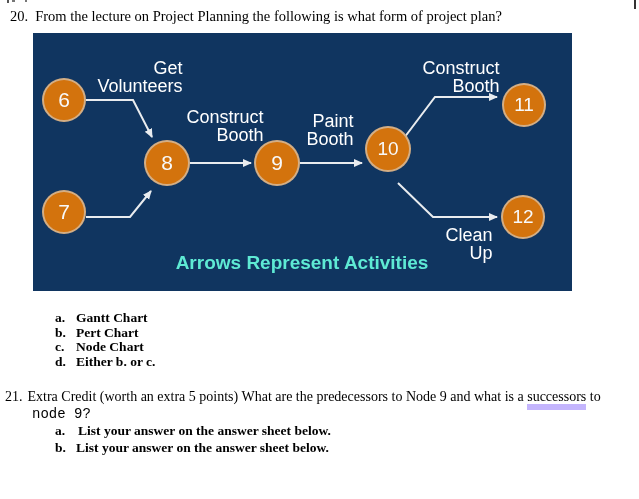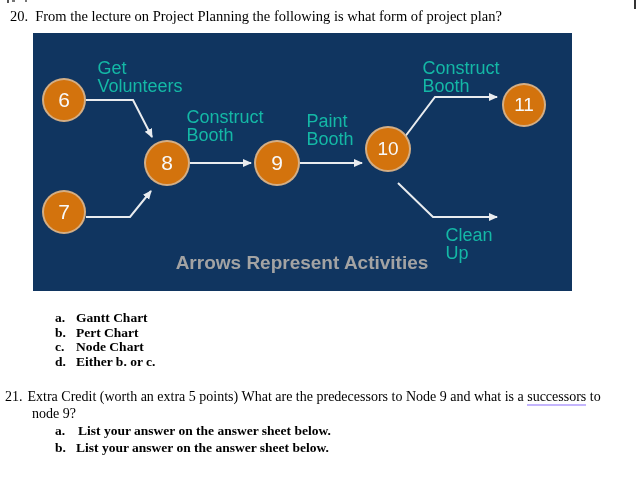--- a/index.html
+++ b/index.html
@@ -8,46 +8,46 @@
     background:#ffffff;color:#000;
     font-family:"Liberation Serif", serif;
   }
   
   .qline{position:absolute;white-space:nowrap;font-size:14.5px;line-height:18px;}
   .qnum{display:inline-block;margin-right:7px;}
   .opt-list{position:absolute;font-size:13.5px;font-weight:bold;}
   .opt-row{height:14.6px;line-height:14.6px;white-space:nowrap;}
   .opt-letter{display:inline-block;width:21px;}
   .opt-letter.wide{width:23px;}
-  .underlined{border-bottom:2px solid #c4b5fd;padding-bottom:0px;}
+  .underlined{border-bottom:6px solid #c4b5fd;padding-bottom:0px;}
   .artifact{position:absolute;background:#555;}
   
   .slide{
     position:absolute;left:33px;top:33px;width:539px;height:258px;
     background:#103560;
   }
   .arrows{position:absolute;left:0;top:0;}
   .node{
     position:absolute;border-radius:50%;
     background:#d3730d;border:2px solid rgba(214,222,232,0.55);
     box-sizing:border-box;
     color:#f8f9fa;font-family:"Liberation Sans",sans-serif;
     display:flex;align-items:center;justify-content:center;
   }
   .node.sm{width:44px;height:44px;font-size:21px;}
   .node.lg{width:46px;height:46px;font-size:21px;}
   .node.two-digit{font-size:19px;}
   .activity{
     position:absolute;transform:translateX(-50%);
-    color:#14b8a6;font-family:"Liberation Sans",sans-serif;
-    font-size:18px;line-height:18px;text-align:left;white-space:nowrap;
+    color:#ffffff;font-family:"Liberation Sans",sans-serif;
+    font-size:18px;line-height:18px;text-align:right;white-space:nowrap;
   }
   .caption{
     position:absolute;transform:translateX(-50%);
-    color:#a3a3a3;font-family:"Liberation Sans",sans-serif;
+    color:#5eead4;font-family:"Liberation Sans",sans-serif;
     font-size:19px;font-weight:bold;white-space:nowrap;
   }
 </style>
 </head>
 <body>
 
 <div class="artifact" style="left:7px;top:0;width:2px;height:3px;"></div>
 <div class="artifact" style="left:12px;top:0;width:3px;height:2px;background:#777;"></div>
 <div class="artifact" style="left:25px;top:0;width:2px;height:2px;background:#777;"></div>
 <div class="artifact" style="left:634px;top:0;width:2px;height:9px;background:#333;"></div>
@@ -72,20 +72,21 @@
       <path d="M365,150 L400,184 H464" marker-end="url(#ah)"></path>
     </g>
   </svg>
 
   <div class="node sm" style="left:9px;top:45px;">6</div>
   <div class="node sm" style="left:9px;top:157px;">7</div>
   <div class="node lg" style="left:111px;top:107px;">8</div>
   <div class="node lg" style="left:221px;top:107px;">9</div>
   <div class="node lg two-digit" style="left:332px;top:93px;">10</div>
   <div class="node sm two-digit" style="left:469px;top:50px;">11</div>
+  <div class="node sm two-digit" style="left:468px;top:162px;">12</div>
 
   <div class="activity" style="left:107px;top:26px;">
     <div>Get</div>
     <div>Volunteers</div>
   </div>
   <div class="activity" style="left:192px;top:75px;">
     <div>Construct</div>
     <div>Booth</div>
   </div>
   <div class="activity" style="left:297px;top:79px;">
@@ -115,21 +116,21 @@
     <span class="opt-letter">c.</span><span>Node Chart</span>
   </div>
   <div class="opt-row">
     <span class="opt-letter">d.</span><span>Either b. or c.</span>
   </div>
 </div>
 
 <div class="qline" style="left:5px;top:388px;font-size:14px;">
   <span class="qnum" style="margin-right:5px;">21.</span><span>Extra Credit (worth an extra 5 points) What are the predecessors to Node 9 and what is a </span><span class="underlined">successors</span><span> to</span>
 </div>
-<div class="qline" style="left:32px;top:405px;font-size:14px;">node 9?</div>
+<div class="qline" style="left:32px;top:405px;font-size:14px;font-family:Liberation Mono, monospace;">node 9?</div>
 
 <div class="opt-list" style="left:55px;top:422px;">
   <div class="opt-row" style="height:17px;line-height:17px;">
     <span class="opt-letter wide">a.</span><span>List your answer on the answer sheet below.</span>
   </div>
   <div class="opt-row" style="height:17px;line-height:17px;">
     <span class="opt-letter">b.</span><span>List your answer on the answer sheet below.</span>
   </div>
 </div>
 

